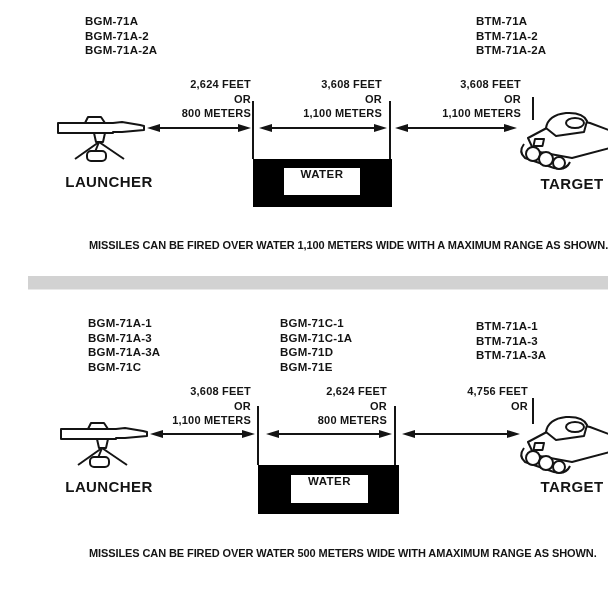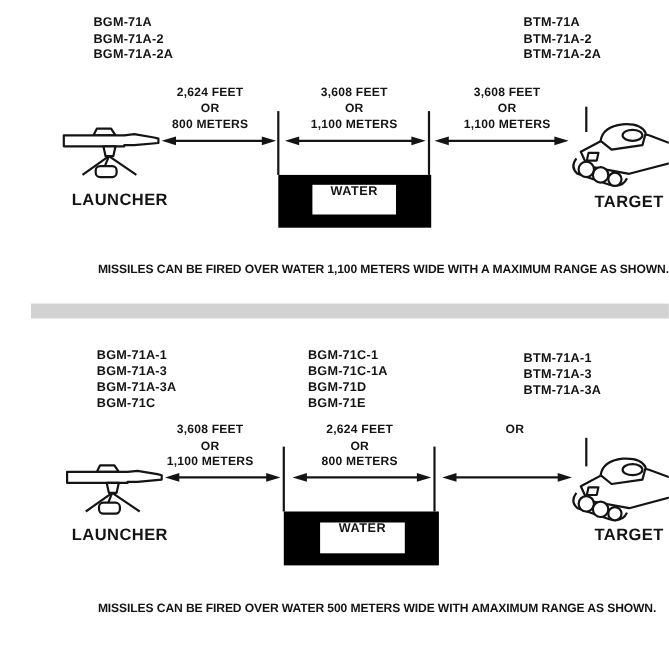--- a/index.html
+++ b/index.html
@@ -1,21 +1,21 @@
 <!DOCTYPE html>
 <html><head>
 <meta charset="utf-8">
 <style>
   html,body{margin:0;padding:0;background:#fff;}
   .canvas{
     position:relative;width:608px;height:597px;background:#fff;overflow:hidden;
     font-family:"Liberation Sans",sans-serif;color:#141414;margin-left:28px;
   }
   .mblock{position:absolute;font-weight:bold;font-size:11.5px;line-height:14.5px;letter-spacing:.2px;}
-  .range{position:absolute;text-align:center;font-weight:bold;font-size:11px;line-height:14.5px;letter-spacing:.2px;}
+  .range{position:absolute;text-align:right;font-weight:bold;font-size:11px;line-height:14.5px;letter-spacing:.2px;}
   .place{position:absolute;text-align:center;font-weight:bold;font-size:15px;letter-spacing:.4px;}
   .caption{position:absolute;font-weight:bold;font-size:11px;letter-spacing:-0.1px;white-space:nowrap;padding-left:37px;}
   .vtick{position:absolute;width:2px;background:#141414;}
   .marker{position:absolute;width:2px;background:#141414;}
   .water{position:absolute;background:#000;}
   .waterbox{position:absolute;background:#fff;display:flex;justify-content:center;
     font-weight:bold;font-size:11.5px;letter-spacing:.5px;}
   .divider{position:absolute;left:0;width:608px;background:#d2d2d2;border-bottom:1px solid #e9e9e9;}
   .arrow,.icon{position:absolute;}
 </style>
@@ -139,20 +139,21 @@
       <div>3,608 FEET</div>
       <div>OR</div>
       <div>1,100 METERS</div>
     </div>
     <div class="range" style="left:239px;top:384px;width:120px;">
       <div>2,624 FEET</div>
       <div>OR</div>
       <div>800 METERS</div>
     </div>
     <div class="range" style="left:380px;top:384px;width:120px;">
+      <div>4,756 FEET</div>
       <div>OR</div>
     </div>
 
     <svg class="arrow" style="left:122px;top:428px;" width="105" height="12">
       <line x1="10" y1="6" x2="95" y2="6" stroke="#141414" stroke-width="2"></line>
       <polygon points="0,6 13,2 13,10" fill="#141414"></polygon>
       <polygon points="105,6 92,2 92,10" fill="#141414"></polygon>
     </svg>
     <svg class="arrow" style="left:238px;top:428px;" width="126" height="12">
       <line x1="10" y1="6" x2="116" y2="6" stroke="#141414" stroke-width="2"></line>

